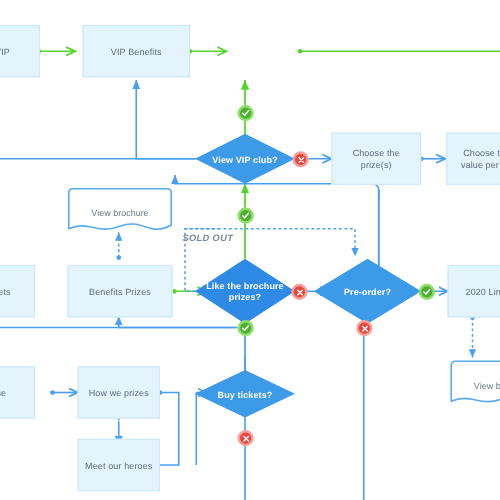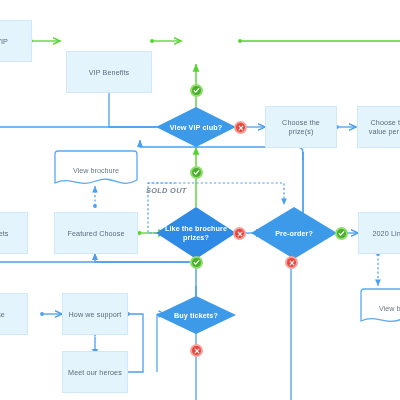--- a/index.html
+++ b/index.html
@@ -134,51 +134,51 @@
       <path d="M196,332 L196,400" stroke="#4a9ff0" stroke-width="1.3"></path>
 
       <path d="M400,300 L400,300" stroke="none"></path>
     </g>
   </svg>
 
   <div class="node proc" style="left:-28px;top:20px;width:60px;height:42px;">
     <span class="txt">VIP</span>
   </div>
 
-  <div class="node proc" style="left:66px;top:20px;width:86px;height:42px;margin-top:31px;">
+  <div class="node proc" style="left:66px;top:20px;width:86px;height:42px;">
     <span class="txt">VIP Benefits</span>
   </div>
 
 
   <div class="node proc" style="left:265px;top:106px;width:72px;height:42px;">
     <span class="txt">Choose the prize(s)</span>
   </div>
 
   <div class="node proc" style="left:357px;top:106px;width:72px;height:42px;">
     <span class="txt">Choose ticket value per draw</span>
   </div>
 
   <div class="node proc" style="left:-32px;top:212px;width:60px;height:42px;">
     <span class="txt">tickets</span>
   </div>
 
   <div class="node proc" style="left:54px;top:212px;width:84px;height:42px;">
-    <span class="txt">Featured Choose</span>
+    <span class="txt">Benefits Prizes</span>
   </div>
 
   <div class="node proc" style="left:358px;top:212px;width:72px;height:42px;">
     <span class="txt">2020 Line-up</span>
   </div>
 
   <div class="node proc" style="left:-30px;top:293px;width:58px;height:42px;">
     <span class="txt">use</span>
   </div>
 
   <div class="node proc" style="left:62px;top:293px;width:66px;height:42px;">
-    <span class="txt">How we support</span>
+    <span class="txt">How we prizes</span>
   </div>
 
   <div class="node proc" style="left:62px;top:351px;width:66px;height:42px;">
     <span class="txt">Meet our heroes</span>
   </div>
 
   <div class="diamond-wrap" style="left:156px;top:107px;width:80px;height:40px;">
     <svg width="80" height="40" viewBox="0 0 80 40" xmlns="http://www.w3.org/2000/svg">
       <polygon points="40,0 80,20 40,40 0,20" fill="#3d9ae8"></polygon>
     </svg>

